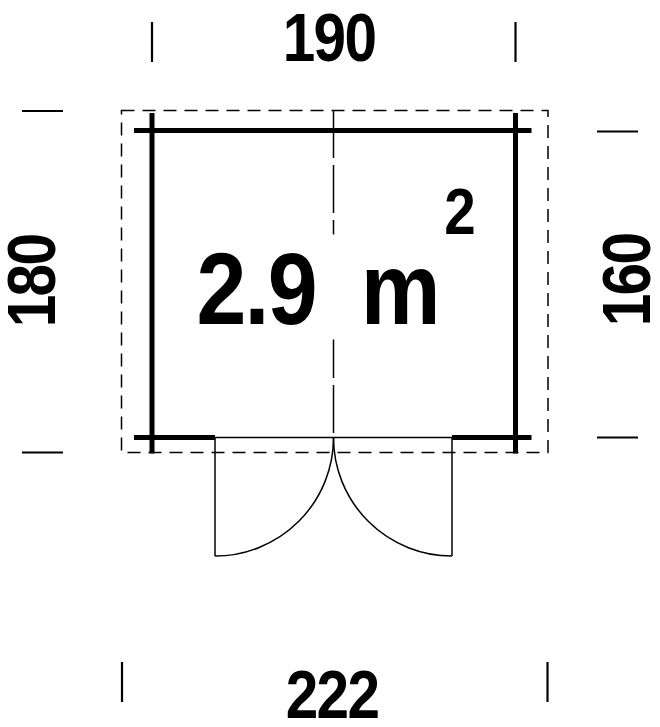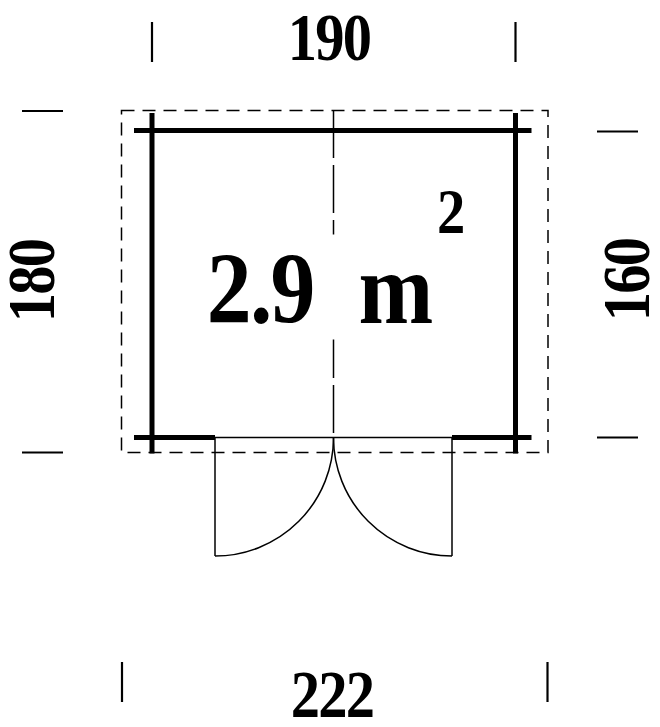--- a/index.html
+++ b/index.html
@@ -6,21 +6,21 @@
     --line-color:#000000;
     --text-color:#000000;
     --bg-color:#ffffff;
   }
   html,body{margin:0;padding:0;background:var(--bg-color);}
   .canvas{
     position:relative;
     width:660px;height:727px;
     background:var(--bg-color);
     overflow:hidden;
-    font-family:Liberation Serif, serif;
+    font-family:Liberation Sans, sans-serif;
     color:var(--text-color);
   }
   .linework{position:absolute;left:0;top:0;}
   .linework line,.linework path,.linework rect{
     stroke:var(--line-color);
     fill:none;
     stroke-linecap:butt;
   }
   .wall{stroke-width:5;}
   .thin{stroke-width:1.5;}

